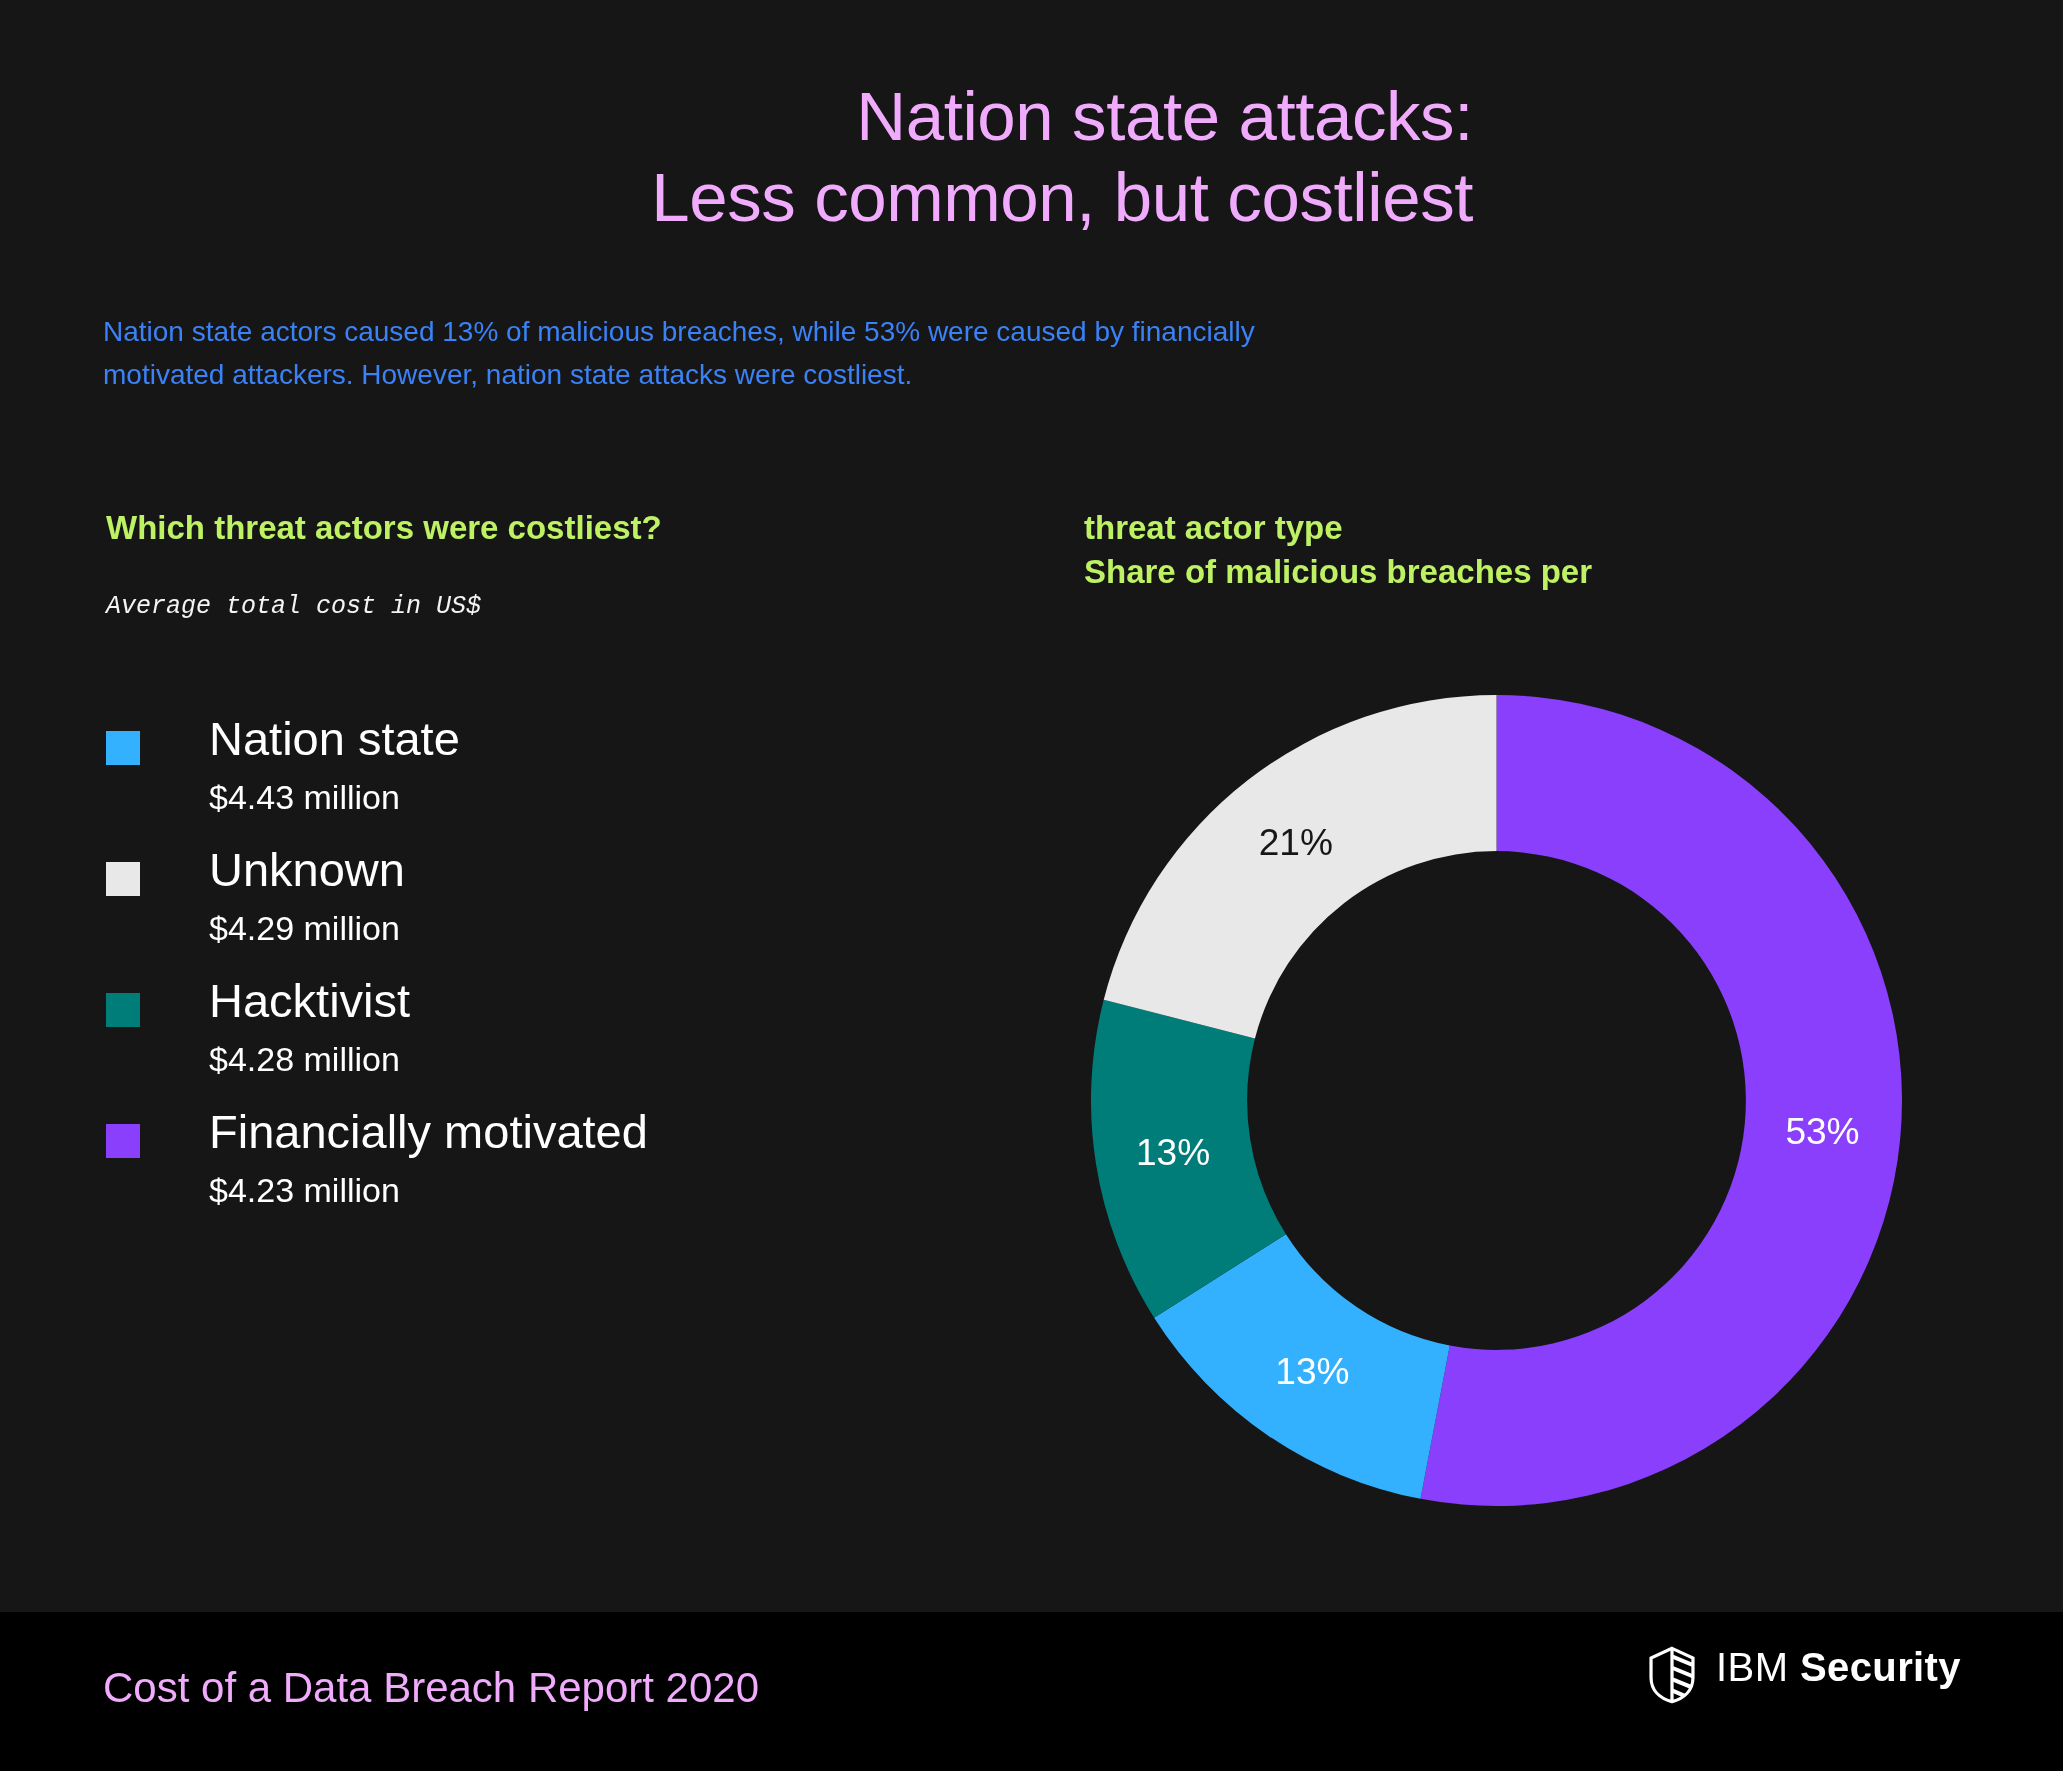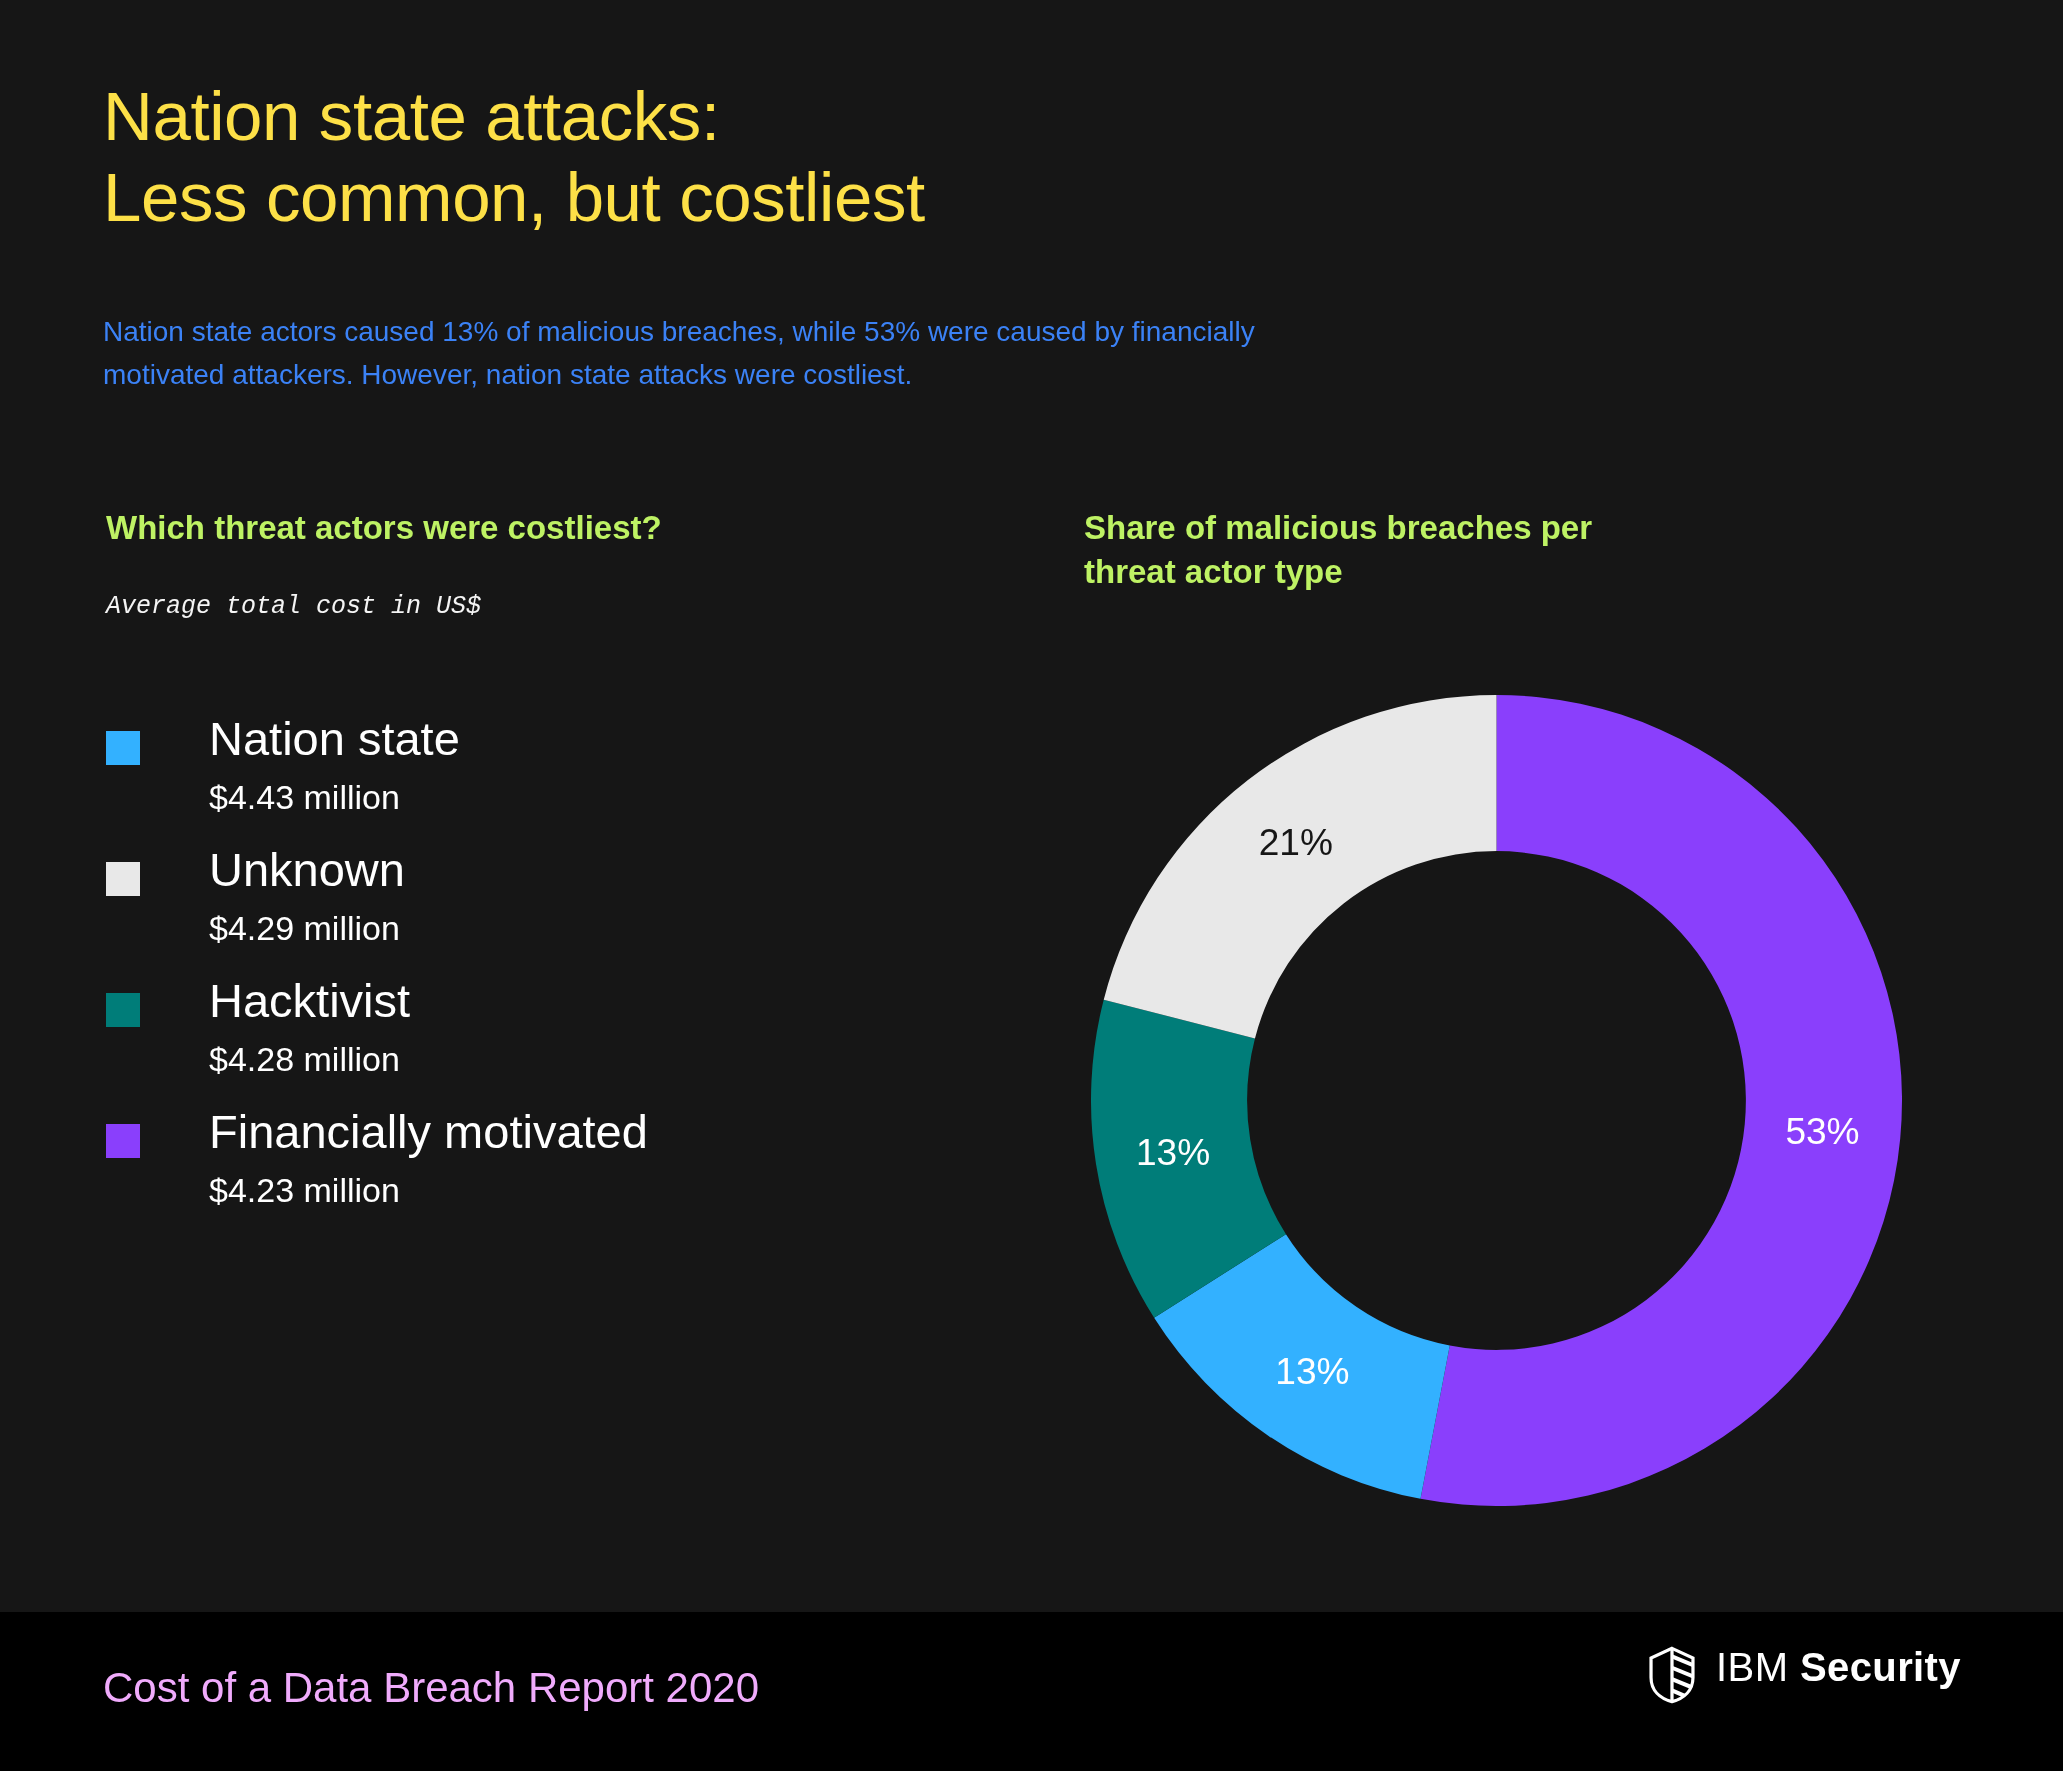--- a/index.html
+++ b/index.html
@@ -19,26 +19,27 @@
   }
 
   
   #header {
     position: absolute;
     left: 103px;
     top: 77px;
     width: 1370px;
   }
   .title-line {
-    color: #fde047;
+    color: #f0abfc;
     font-size: 69px;
     line-height: 1.17;
     font-weight: 400;
     letter-spacing: -0.4px;
     white-space: nowrap;
+    text-align: right;
   }
   #subtitle {
     position: absolute;
     left: 103px;
     top: 310px;
     width: 1258px;
     color: #3b82f6;
     font-size: 28px;
     line-height: 1.55;
     font-weight: 400;
@@ -173,22 +174,22 @@
     <div class="title-line">Nation state attacks:</div>
     <div class="title-line">Less common, but costliest</div>
   </div>
 
   <div id="subtitle">Nation state actors caused 13% of malicious breaches, while 53% were caused by financially motivated attackers. However, nation state attacks were costliest.</div>
 
   <div id="left-heading" class="col-heading">Which threat actors were costliest?</div>
   <div id="left-subheading">Average total cost in US$</div>
 
   <div id="right-heading" class="col-heading">
+    <div>threat actor type</div>
     <div>Share of malicious breaches per</div>
-    <div>threat actor type</div>
   </div>
 
   <div id="legend">
     <div class="legend-item">
       <span class="swatch" style="background:#33b1ff"></span>
       <span class="legend-label">Nation state</span>
       <span class="legend-value">$4.43 million</span>
     </div>
     <div class="legend-item">
       <span class="swatch" style="background:#e8e8e8"></span>

